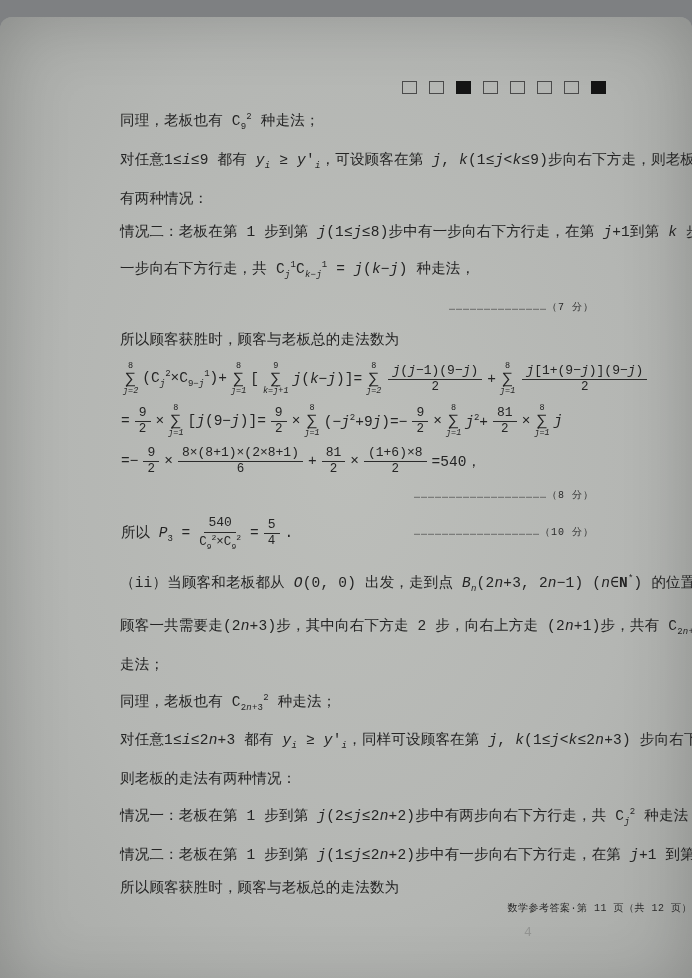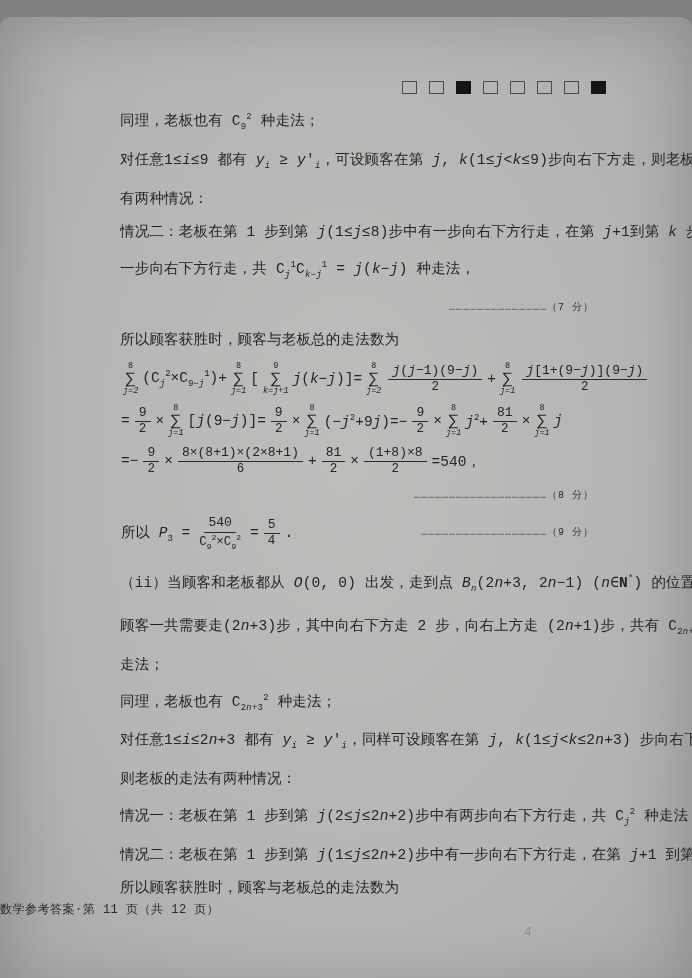--- a/index.html
+++ b/index.html
@@ -35,21 +35,21 @@
   .mfrac{display:inline-flex;flex-direction:column;align-items:center;margin:0 4px;line-height:1.25;}
   .mfrac .num{border-bottom:1px solid #2a2a2a;padding:0 4px;font-size:13px;text-align:center;}
   .mfrac .den{padding:0 4px;font-size:12.5px;}
   .mfrac sub,.mfrac sup,.msum sub,.msum sup{font-size:8px;}
   .p3row{display:flex;align-items:center;height:44px;}
   .p3row .fill{flex:1;}
   .p3row .score{line-height:1;}
   .spacer8{height:8px;}
   .footer{
     position:absolute;left:0;right:0;top:884px;
-    text-align:left;font-size:12px;color:#2b2b2b;letter-spacing:.5px;
+    text-align:right;font-size:10px;color:#2b2b2b;letter-spacing:.5px;
   }
   .artifact{position:absolute;top:908px;left:524px;font-size:13px;color:rgba(60,60,60,.25);}
 </style>
 </head>
 <body>
 
 <div class="page">
 
   <div class="print-marks">
       <span class="mark"></span>
@@ -171,21 +171,21 @@
           <span class="num">8×(8+1)×(2×8+1)</span>
           <span class="den">6</span>
         </span>
         <span class="mtxt">+</span>
         <span class="mfrac">
           <span class="num">81</span>
           <span class="den">2</span>
         </span>
         <span class="mtxt">×</span>
         <span class="mfrac">
-          <span class="num">(1+8)×8</span>
+          <span class="num">(1+6)×8</span>
           <span class="den">2</span>
         </span>
         <span class="mtxt">=540，</span>
       </div>
 
     <div class="score tall">…………………………………………………（8 分）</div>
 
     <div class="p3row">
       <div class="frow">
           <span class="mtxt">所以 <i>P</i><sub>3</sub> =</span>
@@ -194,21 +194,21 @@
             <span class="den">C<sub>9</sub><sup>2</sup>×C<sub>9</sub><sup>2</sup></span>
           </span>
           <span class="mtxt">=</span>
           <span class="mfrac">
             <span class="num">5</span>
             <span class="den">4</span>
           </span>
           <span class="mtxt"> .</span>
         </div>
       <div class="fill"></div>
-      <div class="score">………………………………………………（9 分）</div>
+      <div class="score">………………………………………………（10 分）</div>
     </div>
 
     <div class="spacer8"></div>
 
     <div class="line">（ii）当顾客和老板都从 <i>O</i>(0, 0) 出发，走到点 <i>B<sub>n</sub></i>(2<i>n</i>+3, 2<i>n</i>−1) (<i>n</i>∈<b>N</b><sup>*</sup>) 的位置时，</div>
     <div class="line">顾客一共需要走(2<i>n</i>+3)步，其中向右下方走 2 步，向右上方走 (2<i>n</i>+1)步，共有 C<sub>2<i>n</i>+3</sub><sup>2</sup> 种</div>
     <div class="line">走法；</div>
     <div class="line">同理，老板也有 C<sub>2<i>n</i>+3</sub><sup>2</sup> 种走法；</div>
     <div class="line">对任意1≤<i>i</i>≤2<i>n</i>+3 都有 <i>y<sub>i</sub></i> ≥ <i>y</i>′<sub><i>i</i></sub>，同样可设顾客在第 <i>j</i>, <i>k</i>(1≤<i>j</i>&lt;<i>k</i>≤2<i>n</i>+3) 步向右下方走，</div>
     <div class="line">则老板的走法有两种情况：</div>

